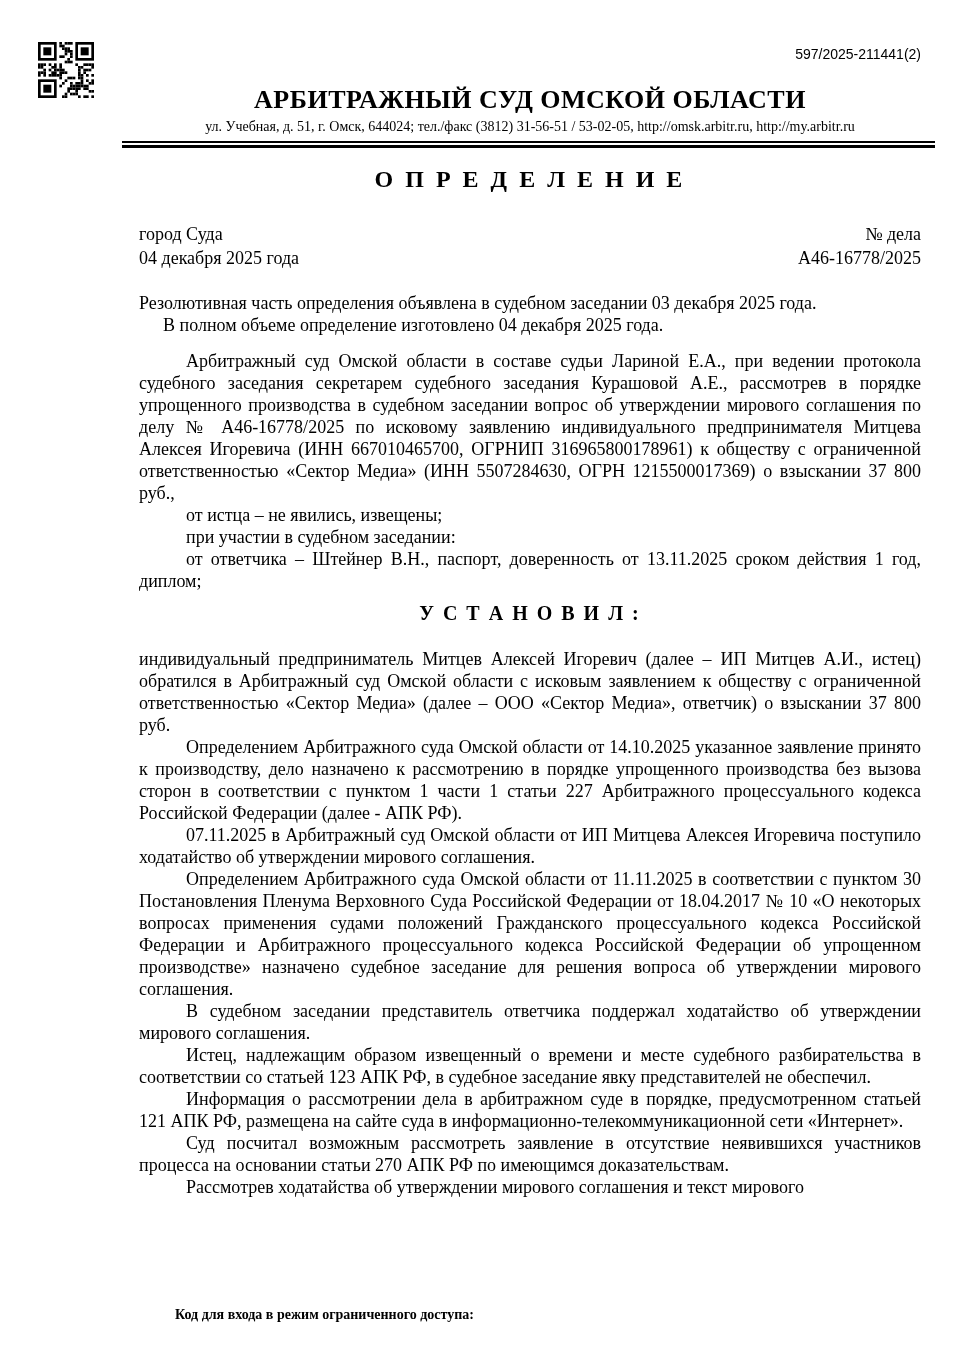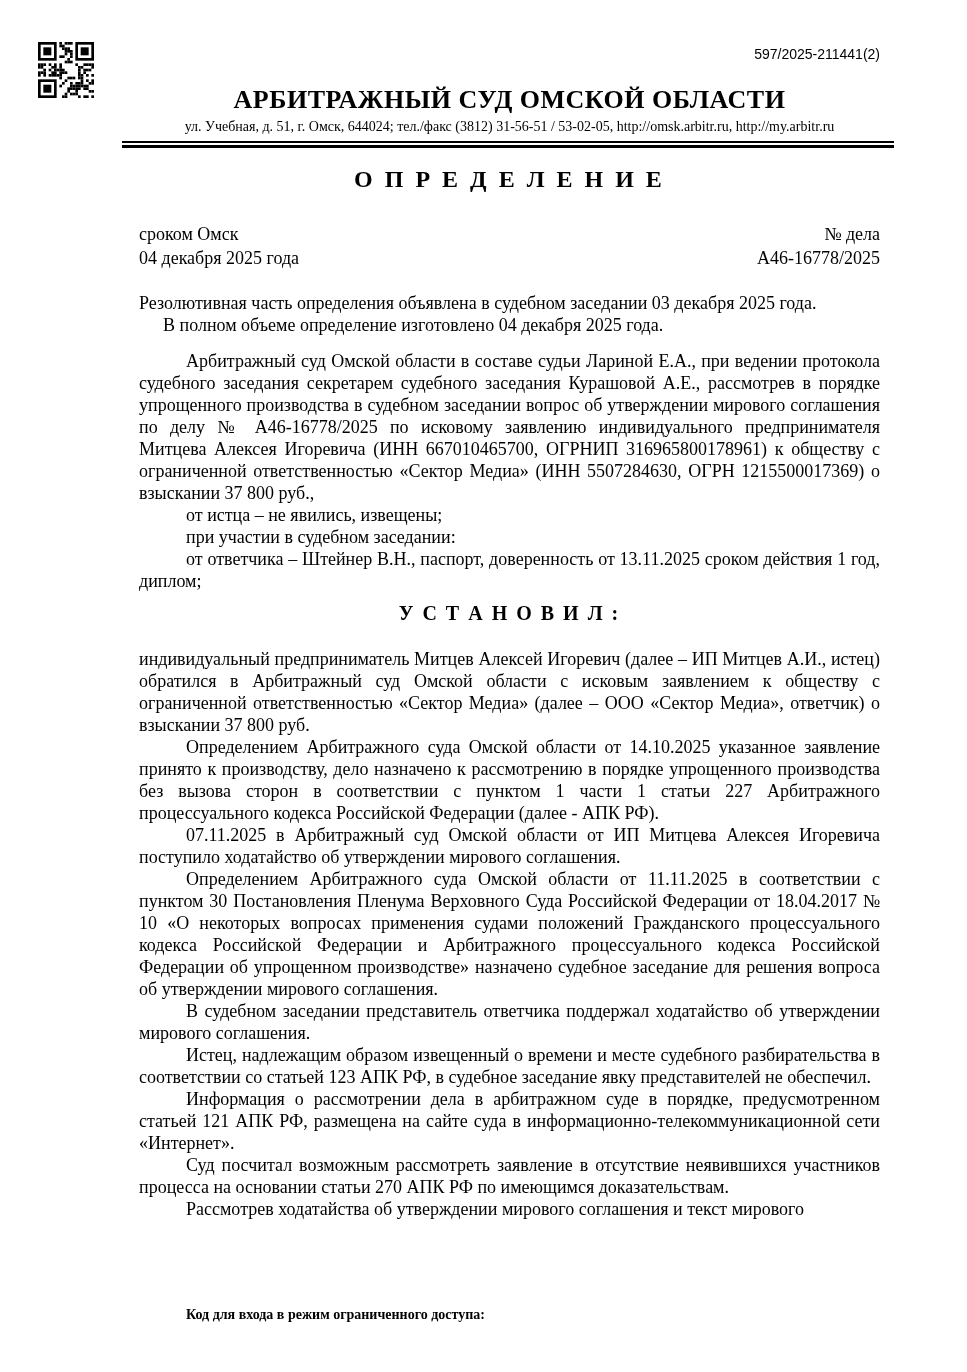--- a/index.html
+++ b/index.html
@@ -4,21 +4,21 @@
 <style>
   html,body{margin:0;padding:0;background:#ffffff;}
   .page{
     position:relative;
     width:967px;height:1372px;
     background:#ffffff;color:#000;
     font-family:"Liberation Serif", serif;
     overflow:hidden;
   }
   .qr{position:absolute;left:38px;top:42px;width:56px;height:56px;}
-  .content{box-sizing:border-box;padding:46px 87px 0 139px;}
+  .content{box-sizing:border-box;padding:46px 46px 0 139px;}
   .doc-number{
     text-align:right;
     font-family:"Liberation Sans", sans-serif;
     font-size:14px;line-height:17px;
   }
   .court-name{
     margin-top:22px;
     text-align:center;font-weight:bold;
     font-size:26px;line-height:30px;
     letter-spacing:0.5px;white-space:nowrap;
@@ -49,21 +49,21 @@
     text-align:justify;
   }
   .para.indent{text-indent:47px;}
   .para.gap-after{margin-bottom:14px;margin-left:24px;}
   .resolution-heading{
     margin:8px 0 22px 0;
     text-align:center;font-weight:bold;
     font-size:20px;line-height:26px;letter-spacing:2px;
   }
   .footer-label{
-    position:absolute;left:186px;top:1306px;
+    position:absolute;left:175px;top:1306px;
     font-size:14px;line-height:17px;font-weight:bold;
   }
 </style>
 </head>
 <body>
 
 <div class="page">
 
   <div class="qr" id="qr-box"><svg width="56" height="56" viewBox="0 0 56 56">
         <rect width="56" height="56" fill="#fff"></rect>
@@ -204,21 +204,21 @@
     <div class="court-name">АРБИТРАЖНЫЙ СУД ОМСКОЙ ОБЛАСТИ</div>
 
     <div class="court-address">ул. Учебная, д. 51, г. Омск, 644024; тел./факс (3812) 31-56-51 / 53-02-05, http://omsk.arbitr.ru, http://my.arbitr.ru</div>
 
     <div class="header-rule"></div>
 
     <div class="doc-title">О П Р Е Д Е Л Е Н И Е</div>
 
     <div class="case-block">
       <div class="case-left">
-        <div>сроком Омск</div>
+        <div>город Суда</div>
         <div>04 декабря 2025 года</div>
       </div>
       <div class="case-right">
         <div>№ дела</div>
         <div>А46-16778/2025</div>
       </div>
     </div>
 
     <div class="paragraphs" id="intro-paragraphs">
         <p class="para">Резолютивная часть определения объявлена в судебном заседании 03 декабря 2025 года.</p>

